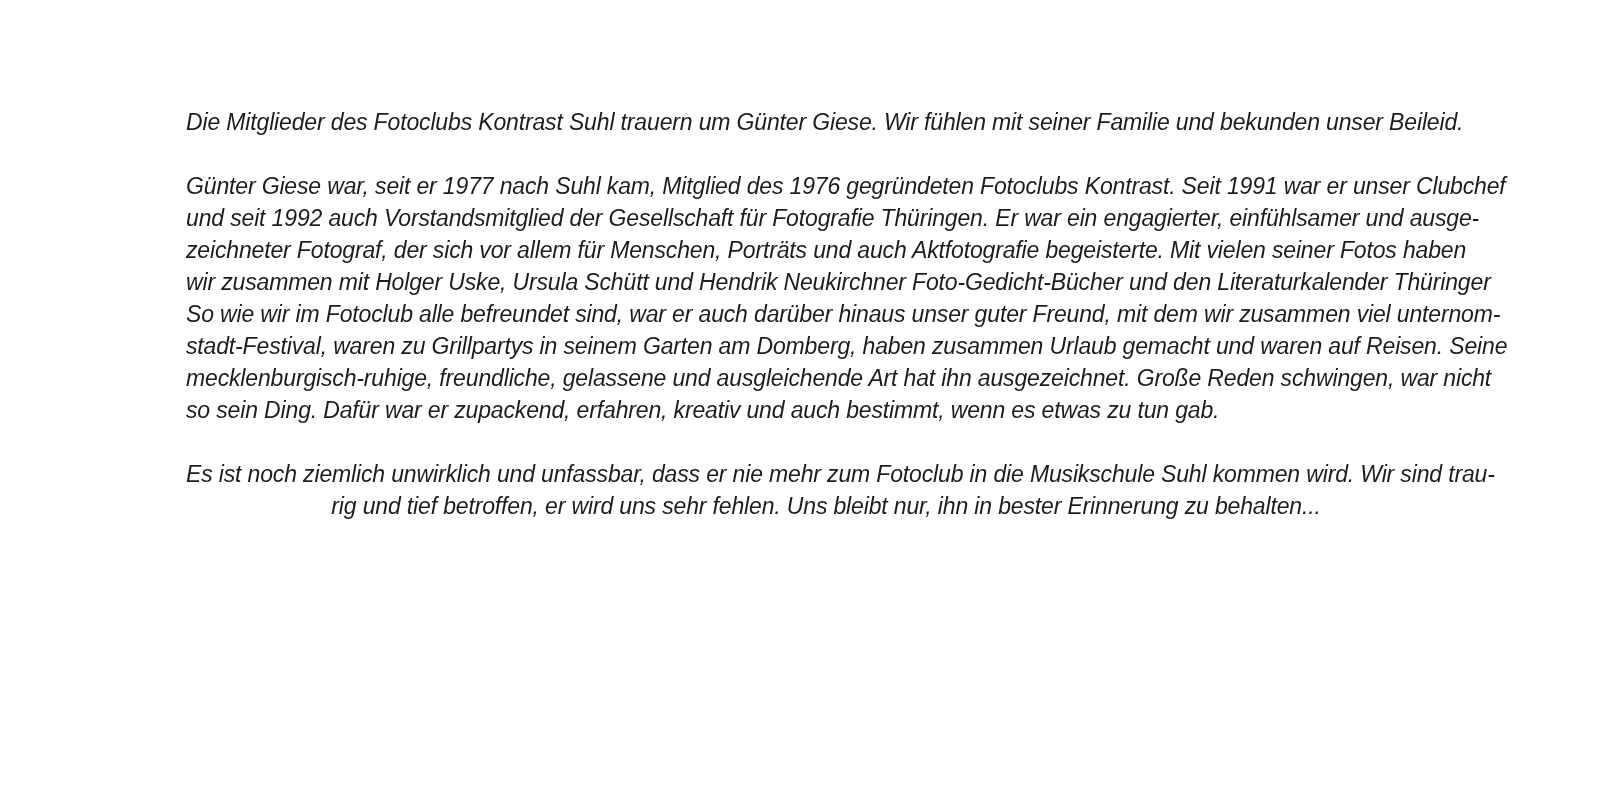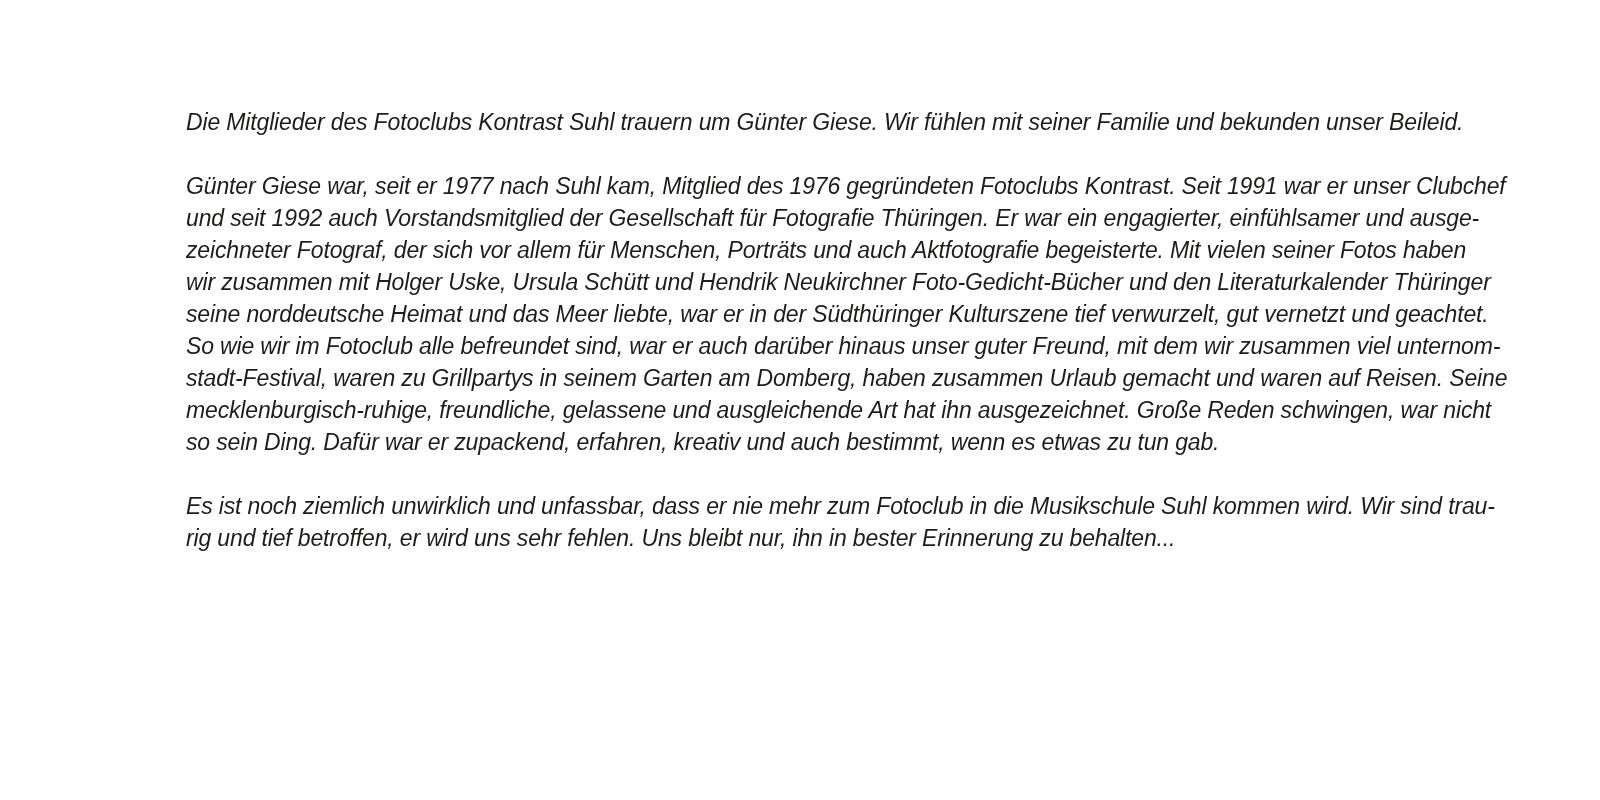--- a/index.html
+++ b/index.html
@@ -24,39 +24,39 @@
     line-height: 32px;
     letter-spacing: -0.15px;
     color: #1d1d1b;
   }
   .obituary p {
     margin: 0 0 32px 0;
     padding: 0;
   }
   .obituary p:last-child {
     margin-bottom: 0;
+    text-align: center;
   }
   .line {
     display: block;
     white-space: nowrap;
   }
 </style>
 </head>
 <body>
 
 <main class="obituary" id="obituary-container">
     <p>
       <span class="line">Die Mitglieder des Fotoclubs Kontrast Suhl trauern um Günter Giese. Wir fühlen mit seiner Familie und bekunden unser Beileid.</span>
     </p>
     <p>
       <span class="line">Günter Giese war, seit er 1977 nach Suhl kam, Mitglied des 1976 gegründeten Fotoclubs Kontrast. Seit 1991 war er unser Clubchef</span>
       <span class="line">und seit 1992 auch Vorstandsmitglied der Gesellschaft für Fotografie Thüringen. Er war ein engagierter, einfühlsamer und ausge-</span>
       <span class="line">zeichneter Fotograf, der sich vor allem für Menschen, Porträts und auch Aktfotografie begeisterte. Mit vielen seiner Fotos haben</span>
       <span class="line">wir zusammen mit Holger Uske, Ursula Schütt und Hendrik Neukirchner Foto-Gedicht-Bücher und den Literaturkalender Thüringer</span>
-      <span class="line">seine norddeutsche Heimat und das Meer liebte, war er in der Südthüringer Kulturszene tief verwurzelt, gut vernetzt und geachtet.</span>
       <span class="line">So wie wir im Fotoclub alle befreundet sind, war er auch darüber hinaus unser guter Freund, mit dem wir zusammen viel unternom-</span>
       <span class="line">stadt-Festival, waren zu Grillpartys in seinem Garten am Domberg, haben zusammen Urlaub gemacht und waren auf Reisen. Seine</span>
       <span class="line">mecklenburgisch-ruhige, freundliche, gelassene und ausgleichende Art hat ihn ausgezeichnet. Große Reden schwingen, war nicht</span>
       <span class="line">so sein Ding. Dafür war er zupackend, erfahren, kreativ und auch bestimmt, wenn es etwas zu tun gab.</span>
     </p>
     <p>
       <span class="line">Es ist noch ziemlich unwirklich und unfassbar, dass er nie mehr zum Fotoclub in die Musikschule Suhl kommen wird. Wir sind trau-</span>
       <span class="line">rig und tief betroffen, er wird uns sehr fehlen. Uns bleibt nur, ihn in bester Erinnerung zu behalten...</span>
     </p>
   </main>

